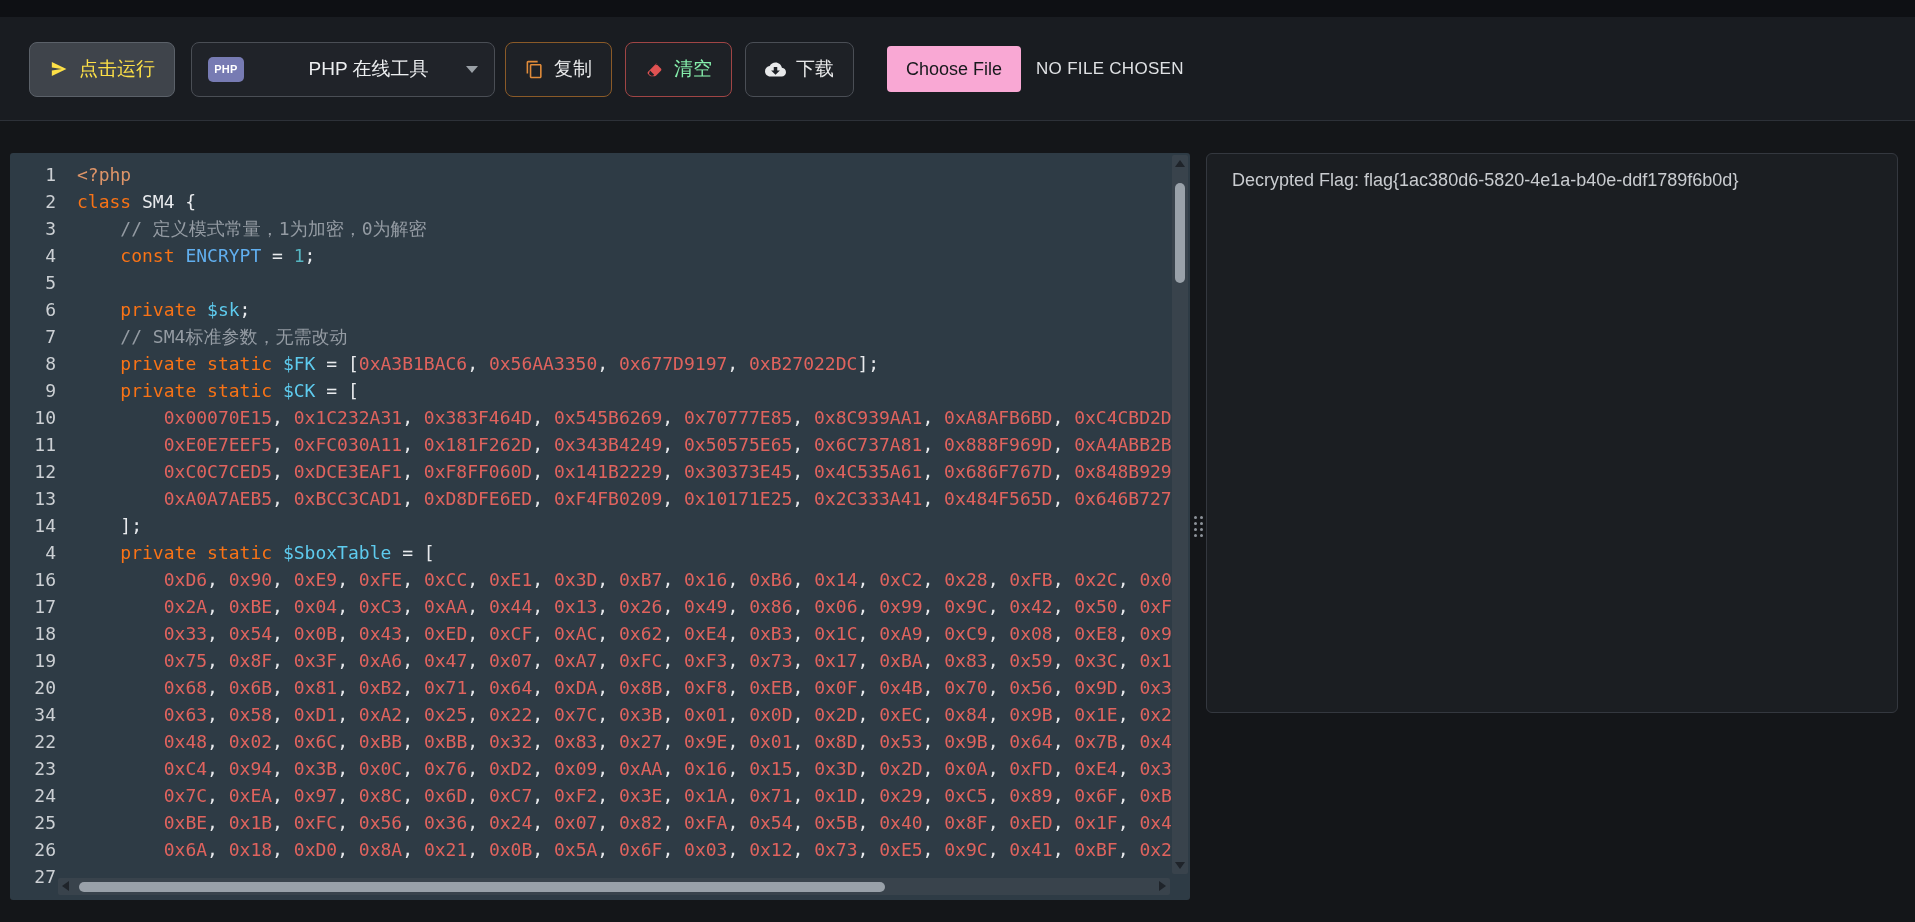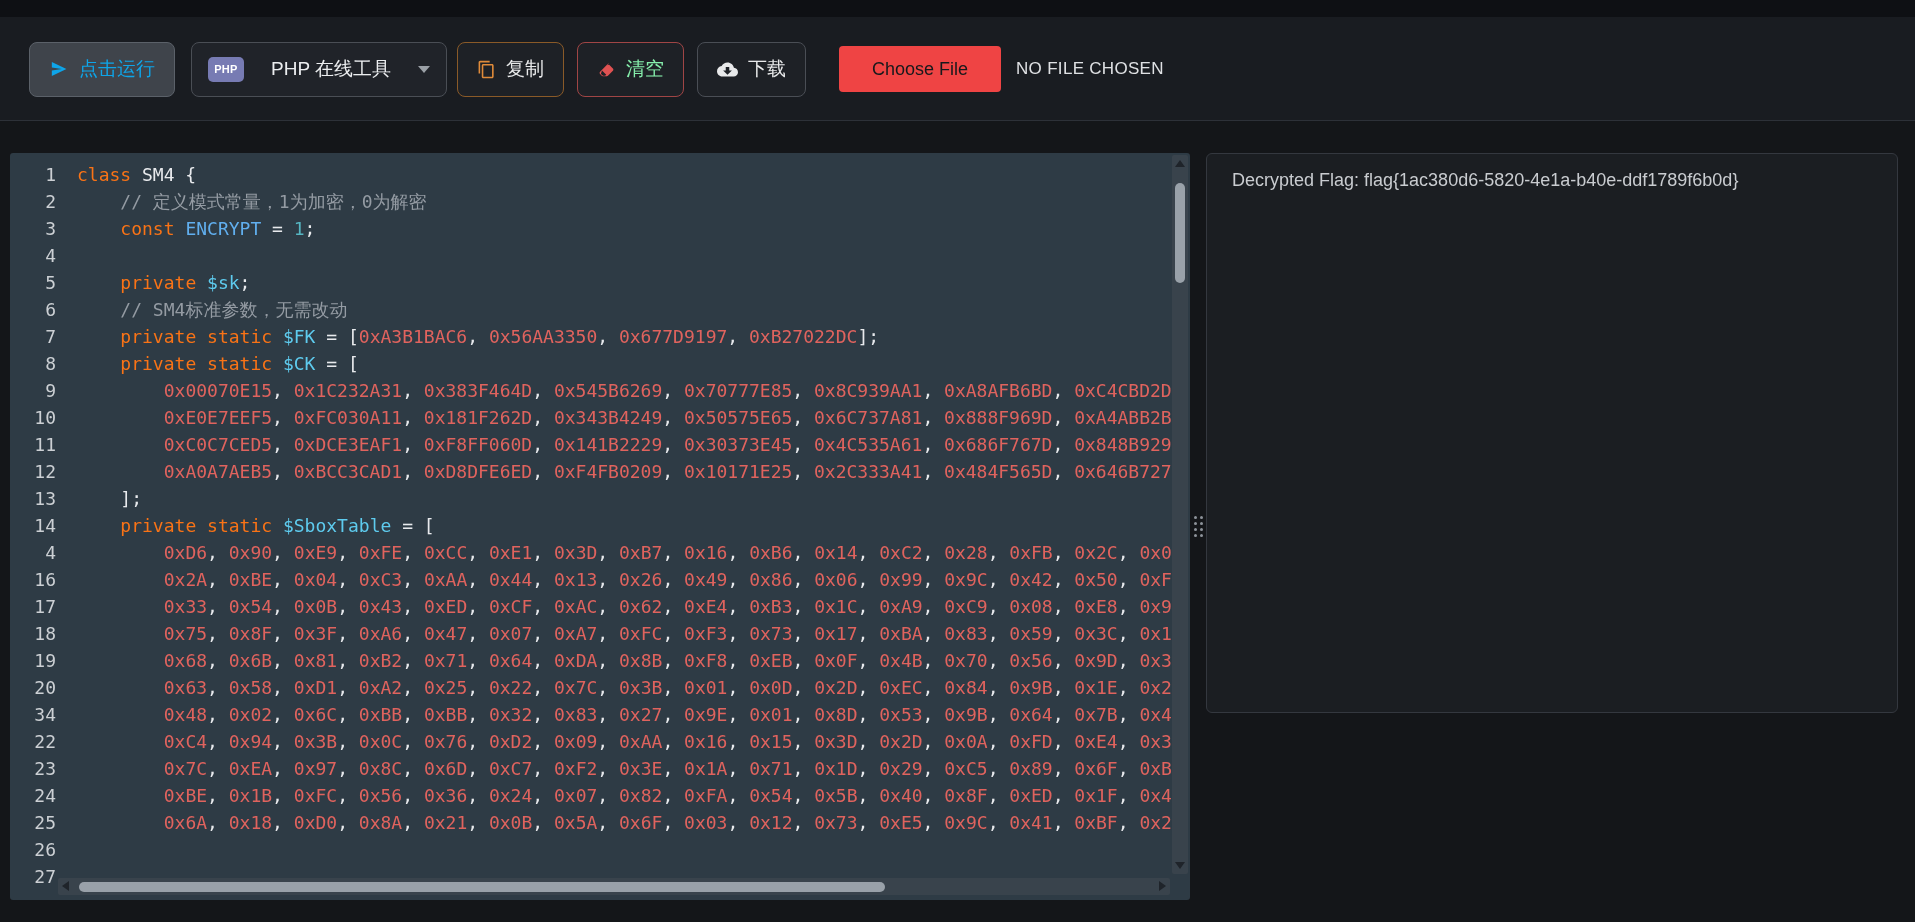--- a/index.html
+++ b/index.html
@@ -32,32 +32,33 @@
     background: #1e2126;
     border: 1px solid #44484f;
     color: #e8e9ea;
     font-size: 19px;
     font-family: inherit;
     cursor: pointer;
     white-space: nowrap;
   }
   .btn .ic { display: inline-flex; align-items: center; }
   .btn-run {
-    background: #3f444b; border-color: #5b6169; color: #0ea5e9;
+    background: #3f444b; border-color: #5b6169; color: #fde047;
   }
   .dropdown {
-    height: 55px; width: 256px;
+    height: 55px; width: 304px;
     margin-left: 16px;
     display: inline-flex; align-items: center;
     padding: 0 16px;
     border-radius: 8px;
     background: #202329;
     border: 1px solid #4a4e55;
     color: #eceef0; font-size: 19px;
     cursor: pointer;
+    text-align: center;
   }
   .php-badge {
     width: 36px; height: 25px;
     background: #777bb3; color: #ffffff;
     border-radius: 5px;
     font-size: 11px; font-weight: bold;
     display: inline-flex; align-items: center; justify-content: center;
     letter-spacing: .3px;
   }
   .dd-label { margin-left: 27px; flex: 1; }
@@ -71,22 +72,22 @@
   .btn-copy { margin-left: 10px; border-color: #8a5a28; }
   .btn-copy .ic { color: #e08b3a; }
   .btn-clear { margin-left: 13px; border-color: #a04545; color: #86efac; }
   .btn-clear .ic { color: #e05252; }
   .btn-down { margin-left: 13px; border-color: #4a4e55; }
   .btn-down .ic { color: #e8e9ea; }
   .filebox { margin-left: 33px; display: inline-flex; align-items: center; }
   .choose-btn {
     height: 46px;
     display: inline-flex; align-items: center;
-    padding: 0 33px;
-    background: #ef4444; color: #17191c;
+    padding: 0 19px;
+    background: #f9a8d4; color: #17191c;
     border-radius: 4px;
     font-size: 18px; font-weight: 500;
     cursor: pointer;
   }
   .file-status {
     margin-left: 15px;
     color: #dfe1e4; font-size: 17px; letter-spacing: .3px;
   }
 
   
@@ -264,20 +265,21 @@
       <div class="ln">20</div>
       <div class="ln">34</div>
       <div class="ln">22</div>
       <div class="ln">23</div>
       <div class="ln">24</div>
       <div class="ln">25</div>
       <div class="ln">26</div>
       <div class="ln">27</div>
     </div>
   <div class="code-lines">
+      <div class="cl"><span class="t-tag">&lt;?php</span></div>
       <div class="cl"><span class="t-kw">class</span><span class="t-pln"> SM4 {</span></div>
       <div class="cl"><span class="t-pln">    </span><span class="t-com">// 定义模式常量，1为加密，0为解密</span></div>
       <div class="cl"><span class="t-pln">    </span><span class="t-kw">const</span><span class="t-pln"> </span><span class="t-cst">ENCRYPT</span><span class="t-pln"> = </span><span class="t-num">1</span><span class="t-pln">;</span></div>
       <div class="cl"></div>
       <div class="cl"><span class="t-pln">    </span><span class="t-kw">private</span><span class="t-pln"> </span><span class="t-var">$sk</span><span class="t-pln">;</span></div>
       <div class="cl"><span class="t-pln">    </span><span class="t-com">// SM4标准参数，无需改动</span></div>
       <div class="cl"><span class="t-pln">    </span><span class="t-kw">private</span><span class="t-pln"> </span><span class="t-kw">static</span><span class="t-pln"> </span><span class="t-var">$FK</span><span class="t-pln"> = [</span><span class="t-hex">0xA3B1BAC6</span><span class="t-pln">, </span><span class="t-hex">0x56AA3350</span><span class="t-pln">, </span><span class="t-hex">0x677D9197</span><span class="t-pln">, </span><span class="t-hex">0xB27022DC</span><span class="t-pln">];</span></div>
       <div class="cl"><span class="t-pln">    </span><span class="t-kw">private</span><span class="t-pln"> </span><span class="t-kw">static</span><span class="t-pln"> </span><span class="t-var">$CK</span><span class="t-pln"> = [</span></div>
       <div class="cl"><span class="t-pln">        </span><span class="t-hex">0x00070E15</span><span class="t-pln">, </span><span class="t-hex">0x1C232A31</span><span class="t-pln">, </span><span class="t-hex">0x383F464D</span><span class="t-pln">, </span><span class="t-hex">0x545B6269</span><span class="t-pln">, </span><span class="t-hex">0x70777E85</span><span class="t-pln">, </span><span class="t-hex">0x8C939AA1</span><span class="t-pln">, </span><span class="t-hex">0xA8AFB6BD</span><span class="t-pln">, </span><span class="t-hex">0xC4CBD2D9</span></div>
       <div class="cl"><span class="t-pln">        </span><span class="t-hex">0xE0E7EEF5</span><span class="t-pln">, </span><span class="t-hex">0xFC030A11</span><span class="t-pln">, </span><span class="t-hex">0x181F262D</span><span class="t-pln">, </span><span class="t-hex">0x343B4249</span><span class="t-pln">, </span><span class="t-hex">0x50575E65</span><span class="t-pln">, </span><span class="t-hex">0x6C737A81</span><span class="t-pln">, </span><span class="t-hex">0x888F969D</span><span class="t-pln">, </span><span class="t-hex">0xA4ABB2B9</span></div>

